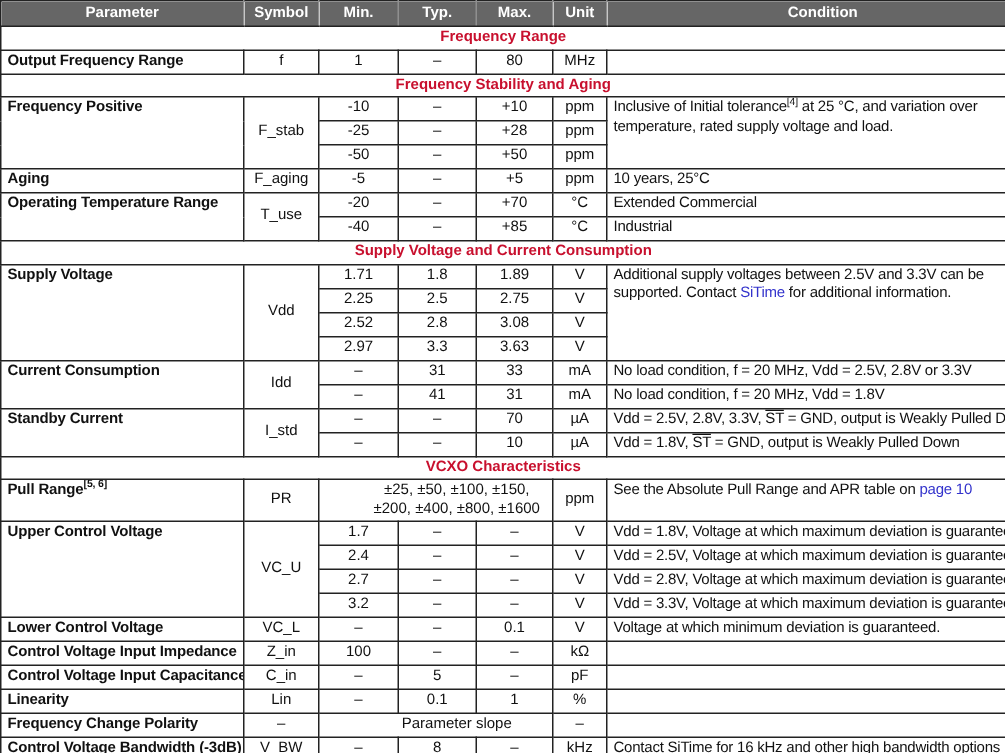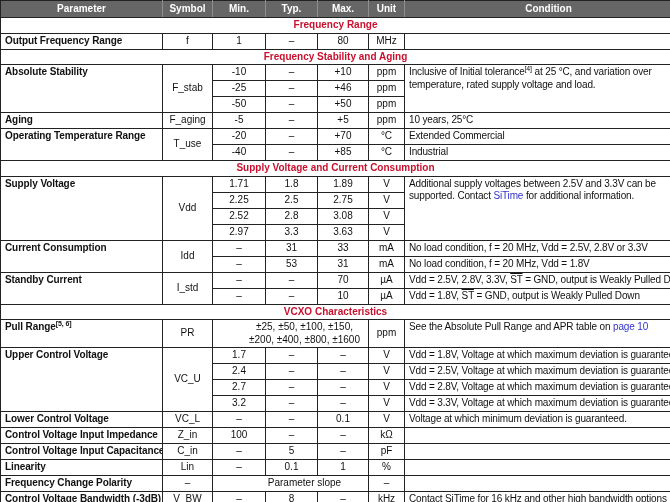--- a/index.html
+++ b/index.html
@@ -114,32 +114,32 @@
           <td class="c"><span>1</span></td>
           <td class="c"><span>–</span></td>
           <td class="c"><span>80</span></td>
           <td class="c"><span>MHz</span></td>
           <td class="cond"><span></span></td>
         </tr>
         <tr class="section">
           <td colspan="7" class="section">Frequency Stability and Aging</td>
         </tr>
         <tr class="data">
-          <td class="param" rowspan="3"><span>Absolute Stability</span></td>
+          <td class="param" rowspan="3"><span>Frequency Positive</span></td>
           <td class="c" rowspan="3"><span>F_stab</span></td>
           <td class="c"><span>-10</span></td>
           <td class="c"><span>–</span></td>
           <td class="c"><span>+10</span></td>
           <td class="c"><span>ppm</span></td>
           <td class="cond" rowspan="3"><span>Inclusive of Initial tolerance</span><sup>[4]</sup><span> at 25 °C, and variation over temperature, rated supply voltage and load.</span></td>
         </tr>
         <tr class="data">
           <td class="c"><span>-25</span></td>
           <td class="c"><span>–</span></td>
-          <td class="c"><span>+46</span></td>
+          <td class="c"><span>+28</span></td>
           <td class="c"><span>ppm</span></td>
         </tr>
         <tr class="data">
           <td class="c"><span>-50</span></td>
           <td class="c"><span>–</span></td>
           <td class="c"><span>+50</span></td>
           <td class="c"><span>ppm</span></td>
         </tr>
         <tr class="data">
           <td class="param"><span>Aging</span></td>
@@ -200,21 +200,21 @@
           <td class="param" rowspan="2"><span>Current Consumption</span></td>
           <td class="c" rowspan="2"><span>Idd</span></td>
           <td class="c"><span>–</span></td>
           <td class="c"><span>31</span></td>
           <td class="c"><span>33</span></td>
           <td class="c"><span>mA</span></td>
           <td class="cond"><span>No load condition, f = 20 MHz, Vdd = 2.5V, 2.8V or 3.3V</span></td>
         </tr>
         <tr class="data">
           <td class="c"><span>–</span></td>
-          <td class="c"><span>53</span></td>
+          <td class="c"><span>41</span></td>
           <td class="c"><span>31</span></td>
           <td class="c"><span>mA</span></td>
           <td class="cond"><span>No load condition, f = 20 MHz, Vdd = 1.8V</span></td>
         </tr>
         <tr class="data">
           <td class="param" rowspan="2"><span>Standby Current</span></td>
           <td class="c" rowspan="2"><span>I_std</span></td>
           <td class="c"><span>–</span></td>
           <td class="c"><span>–</span></td>
           <td class="c"><span>70</span></td>

